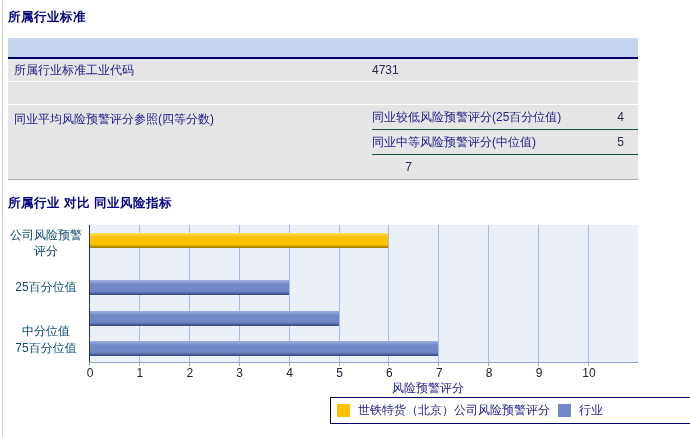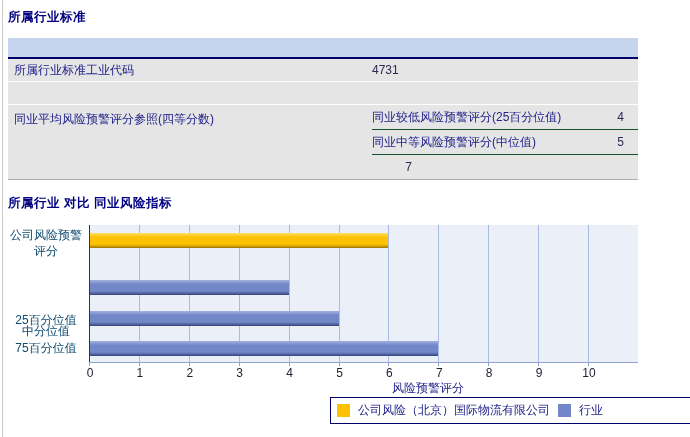--- a/index.html
+++ b/index.html
@@ -117,25 +117,25 @@
     <div class="ticklabel" style="left: 424.3px;">7</div>
     <div class="tickmark" style="left: 488.2px; top: 362px;"></div>
     <div class="ticklabel" style="left: 474.2px;">8</div>
     <div class="tickmark" style="left: 538.1px; top: 362px;"></div>
     <div class="ticklabel" style="left: 524.1px;">9</div>
     <div class="tickmark" style="left: 588px; top: 362px;"></div>
     <div class="ticklabel" style="left: 574px;">10</div>
     <div class="bar company" style="left: 90px; top: 233px; width: 298px;"></div>
     <div class="ylabel" style="top: 227px;">公司风险预警评分</div>
     <div class="bar industry" style="left: 90px; top: 280px; width: 199px;"></div>
-    <div class="ylabel" style="top: 279px; margin-top: 33px;">25百分位值</div>
+    <div class="ylabel" style="top: 279px;">25百分位值</div>
     <div class="bar industry" style="left: 90px; top: 311px; width: 249px;"></div>
     <div class="ylabel" style="top: 323px;">中分位值</div>
     <div class="bar industry" style="left: 90px; top: 341px; width: 348px;"></div>
     <div class="ylabel" style="top: 340px;">75百分位值</div>
   </div>
 
 <div class="legend">
   <span class="swatch" id="swatch-company" style="background: rgb(252, 194, 3);"></span>
-  <span class="legend-text">公司风险（北京）国际物流有限公司</span>
+  <span class="legend-text">世铁特货（北京）公司风险预警评分</span>
   <span class="swatch" id="swatch-industry" style="background: rgb(114, 135, 200);"></span>
   <span class="legend-text">行业</span>
 </div>
 
 </body></html>

